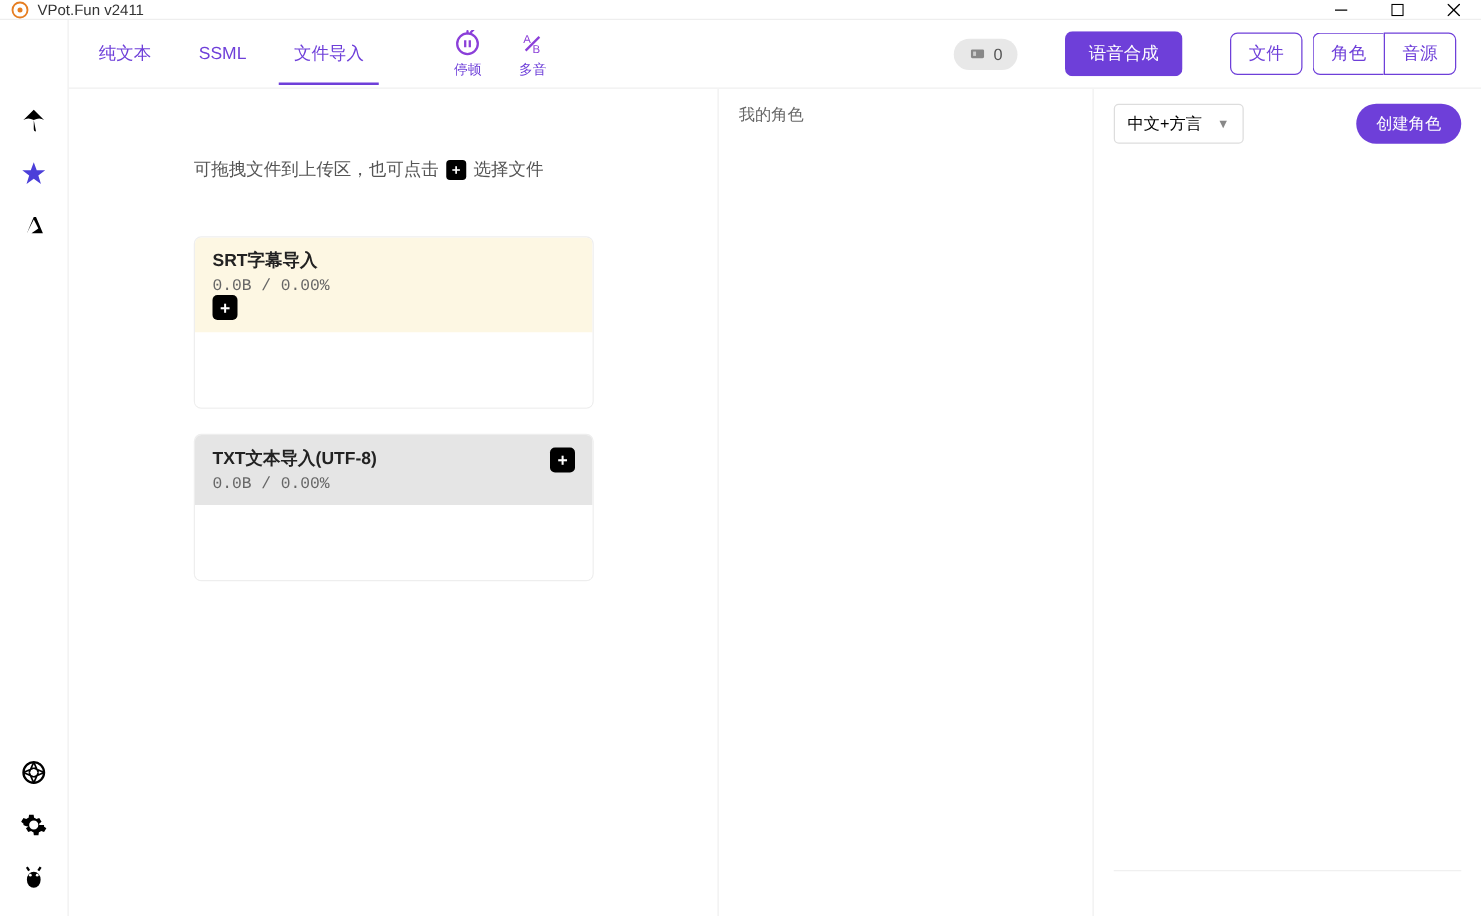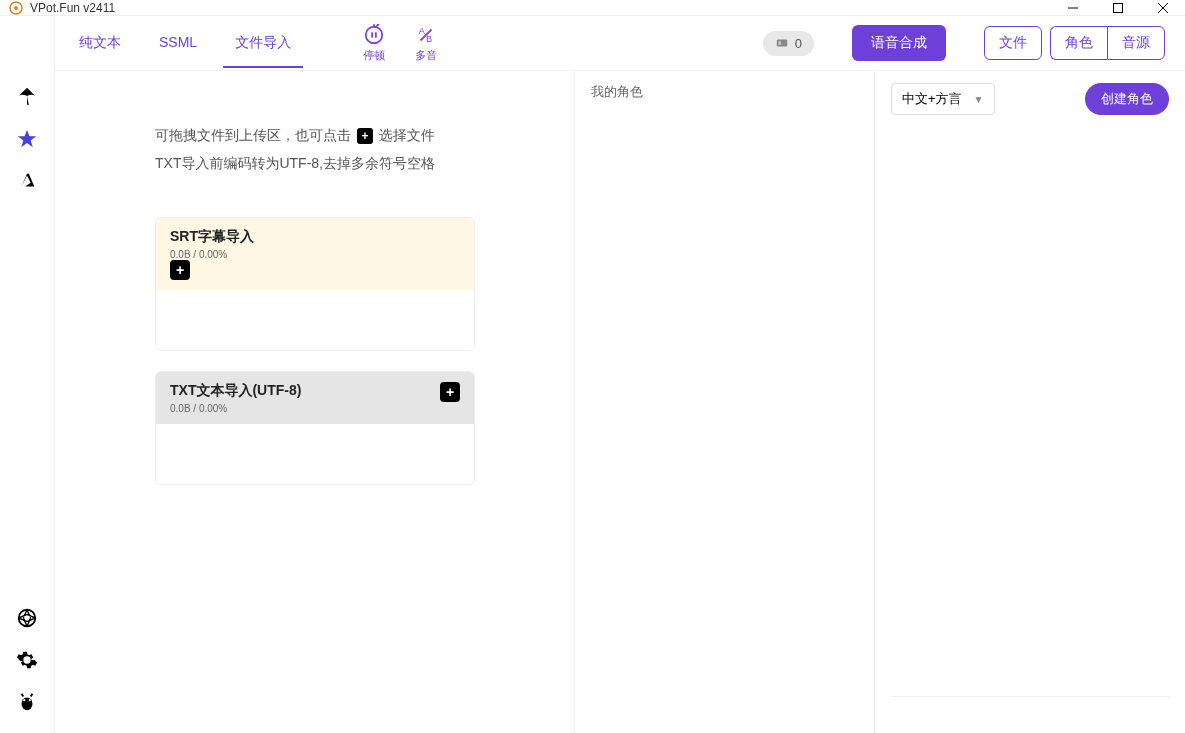--- a/index.html
+++ b/index.html
@@ -43,21 +43,21 @@
 
 .left-panel { flex: 1; padding: 50px 50px 0 100px; border-right: 1px solid #f0f0f0; }
 .help-text { font-size: 14px; color: #555; line-height: 2; margin-bottom: 40px; }
 .plus-inline { display: inline-flex; width: 16px; height: 16px; background: #000; border-radius: 3px; align-items: center; justify-content: center; color: #fff; font-size: 12px; font-weight: bold; vertical-align: middle; margin: 0 2px; }
 
 .upload-card { width: 320px; border: 1px solid #eee; border-radius: 6px; margin-bottom: 20px; overflow: hidden; }
 .upload-header { padding: 10px 14px; display: flex; align-items: flex-start; justify-content: space-between; }
 .upload-header.yellow { background: #fdf7e3; flex-direction: column; }
 .upload-header.blue { background: #e5e5e5; }
 .upload-title { font-size: 14px; font-weight: bold; color: #222; }
-.upload-sub { font-size: 10px; color: #666; margin-top: 3px; }
+.upload-sub { font-size: 13px; color: #666; margin-top: 3px; font-family: Liberation Mono, monospace; }
 .plus-btn { width: 20px; height: 20px; background: #000; border-radius: 4px; display: flex; align-items: center; justify-content: center; color: #fff; font-weight: bold; cursor: pointer; font-size: 14px; }
 .upload-body { height: 60px; background: #fff; }
 
 .mid-panel { width: 300px; padding: 12px 16px; border-right: 1px solid #f0f0f0; }
 .panel-title { font-size: 13px; color: #666; }
 
 .right-panel { width: 310px; padding: 12px 16px; display: flex; flex-direction: column; }
 .right-top { display: flex; justify-content: space-between; align-items: center; }
 .select-box { border: 1px solid #ddd; border-radius: 4px; padding: 6px 10px; font-size: 13px; display: flex; align-items: center; gap: 12px; cursor: pointer; background: #fff; }
 .chevron { font-size: 10px; color: #888; }
@@ -181,21 +181,20 @@
     </div>
 
     <div class="content-row">
       <div class="left-panel">
         <div class="help-text">
           <div>
             <span>可拖拽文件到上传区，也可点击</span>
             <span class="plus-inline">+</span>
             <span>选择文件</span>
           </div>
-          <div>TXT导入前编码转为UTF-8,去掉多余符号空格</div>
         </div>
 
         <div class="upload-card">
           <div class="upload-header yellow">
             <div>
               <div class="upload-title">SRT字幕导入</div>
               <div class="upload-sub">0.0B / 0.00%</div>
             </div>
             <div class="plus-btn">+</div>
           </div>

